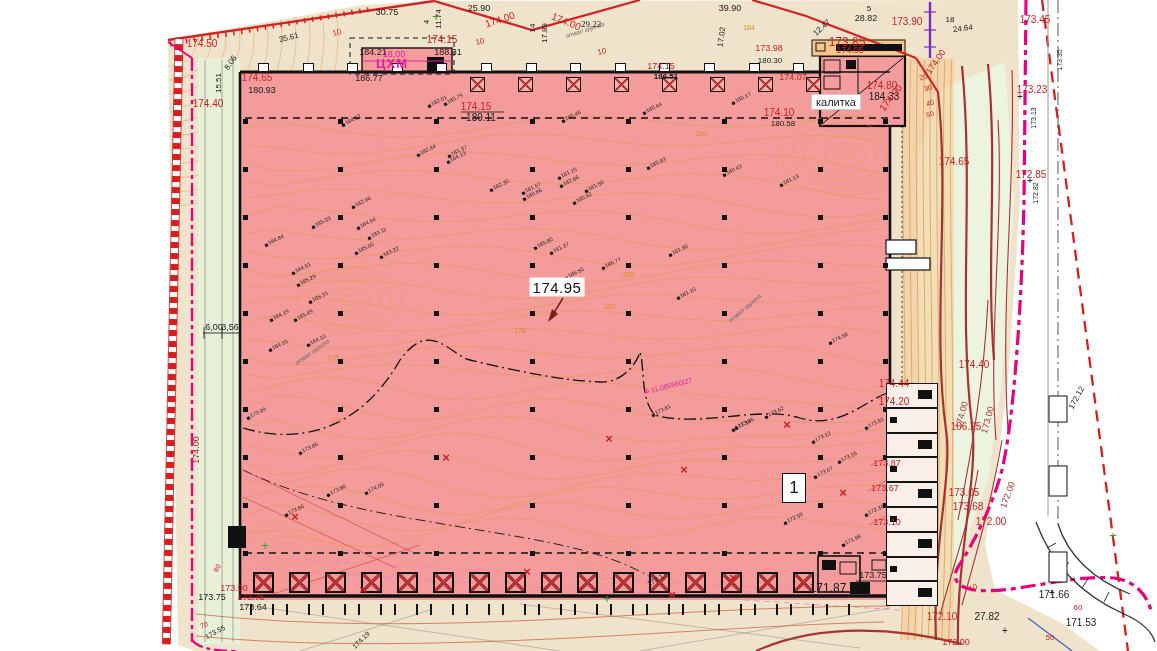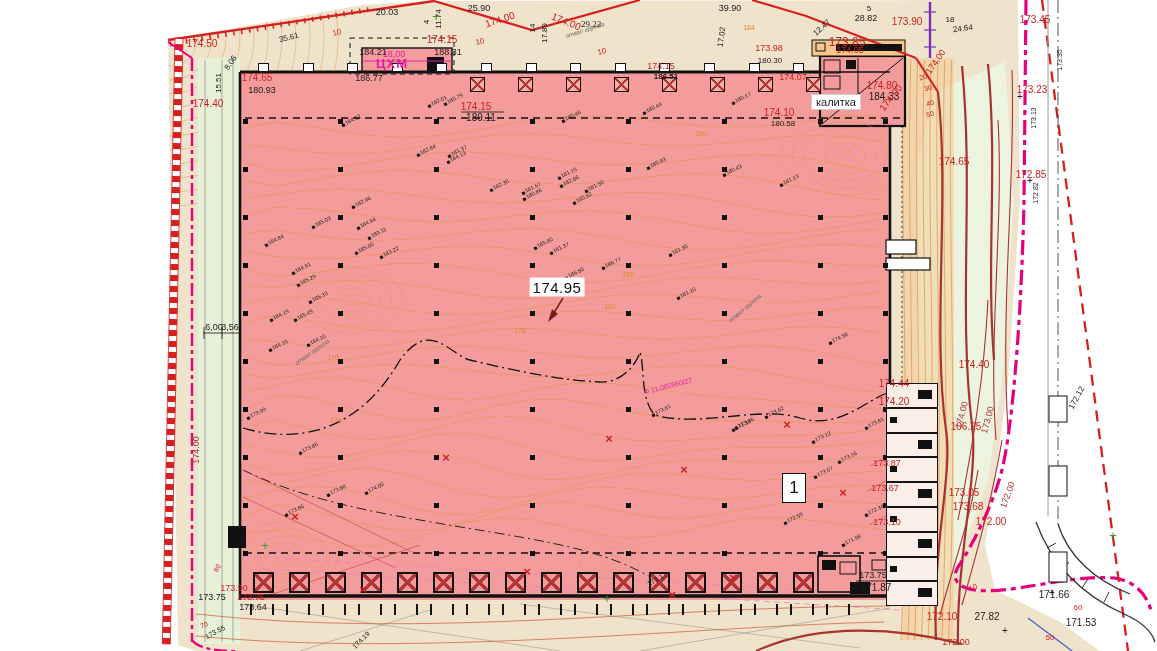--- a/index.html
+++ b/index.html
@@ -445,21 +445,21 @@
         <div class="b2"></div>
       </div>
       <div class="room" style="left: 886px; top: 581.4px; width: 52px; height: 24.8px;">
         <div class="b1"></div>
       </div>
     </div>
 <div id="layer-labels">
       <div class="lbl c-k" style="left: 479px; top: 8px; font-size: 9px; --r: 0deg;">25.90</div>
       <div class="lbl c-k" style="left: 591px; top: 24px; font-size: 9px; font-family: Liberation Serif, serif; --r: 0deg;">29.22</div>
       <div class="lbl c-k" style="left: 730px; top: 8px; font-size: 9px; --r: 0deg;">39.90</div>
-      <div class="lbl c-k" style="left: 387px; top: 12px; font-size: 9px; --r: 0deg;">20.03</div>
+      <div class="lbl c-k" style="left: 387px; top: 12px; font-size: 9px; --r: 0deg;">30.75</div>
       <div class="lbl c-k" style="left: 289px; top: 38px; font-size: 8px; --r: -14deg;">35.61</div>
       <div class="lbl c-k" style="left: 439px; top: 19px; font-size: 8px; --r: -90deg;">11.74</div>
       <div class="lbl c-k" style="left: 427px; top: 22px; font-size: 8px; --r: -90deg;">4</div>
       <div class="lbl c-k" style="left: 533px; top: 28px; font-size: 8px; --r: -90deg;">14</div>
       <div class="lbl c-k" style="left: 545px; top: 33px; font-size: 8px; --r: -90deg;">17.89</div>
       <div class="lbl c-k" style="left: 722px; top: 37px; font-size: 8px; --r: -82deg;">17.02</div>
       <div class="lbl c-k" style="left: 869px; top: 9px; font-size: 8px; --r: 0deg;">5</div>
       <div class="lbl c-k" style="left: 866px; top: 18px; font-size: 9px; --r: 0deg;">28.82</div>
       <div class="lbl c-k" style="left: 822px; top: 28px; font-size: 8px; --r: -42deg;">12.47</div>
       <div class="lbl c-k" style="left: 950px; top: 20px; font-size: 8px; --r: 0deg;">18</div>
@@ -470,21 +470,21 @@
       <div class="lbl c-k" style="left: 448px; top: 52px; font-size: 9px; --r: 0deg;">188.31</div>
       <div class="lbl c-k" style="left: 369px; top: 78px; font-size: 9px; --r: 0deg;">186.77</div>
       <div class="lbl c-k" style="left: 262px; top: 90px; font-size: 9px; --r: 0deg;">180.93</div>
       <div class="lbl c-k" style="left: 481px; top: 118px; font-size: 10px; --r: 0deg;">189.11</div>
       <div class="lbl c-k" style="left: 783px; top: 124px; font-size: 8px; --r: 0deg;">180.58</div>
       <div class="lbl c-k" style="left: 770px; top: 61px; font-size: 8px; --r: 0deg;">180.30</div>
       <div class="lbl c-k" style="left: 884px; top: 97px; font-size: 10px; --r: 0deg;">184.33</div>
       <div class="lbl c-k" style="left: 214px; top: 327px; font-size: 9px; --r: 0deg;">6,00</div>
       <div class="lbl c-k" style="left: 230px; top: 327px; font-size: 9px; --r: 0deg;">3,56</div>
       <div class="lbl c-k" style="left: 873px; top: 575px; font-size: 9px; --r: 0deg;">173.75</div>
-      <div class="lbl c-k" style="left: 876px; top: 588px; font-size: 10px; text-align: right; --r: 0deg;">171.87</div>
+      <div class="lbl c-k" style="left: 828px; top: 588px; font-size: 12px; text-align: right; --r: 0deg;">171.87</div>
       <div class="lbl c-k" style="left: 987px; top: 617px; font-size: 10px; --r: 0deg;">27.82</div>
       <div class="lbl c-k" style="left: 1054px; top: 595px; font-size: 10px; --r: 0deg;">171.66</div>
       <div class="lbl c-k" style="left: 1081px; top: 623px; font-size: 10px; --r: 0deg;">171.53</div>
       <div class="lbl c-k" style="left: 212px; top: 597px; font-size: 9px; --r: 0deg;">173.75</div>
       <div class="lbl c-k" style="left: 253px; top: 607px; font-size: 9px; --r: 0deg;">173.64</div>
       <div class="lbl c-k" style="left: 215px; top: 632px; font-size: 7px; --r: -28deg;">173.55</div>
       <div class="lbl c-k" style="left: 657px; top: 579px; font-size: 7px; --r: -30deg;">173.17</div>
       <div class="lbl c-k" style="left: 361px; top: 640px; font-size: 7px; --r: -45deg;">174.19</div>
       <div class="lbl c-k" style="left: 1077px; top: 398px; font-size: 8px; --r: -62deg;">172.12</div>
       <div class="lbl c-k" style="left: 1033px; top: 118px; font-size: 7px; --r: -90deg;">173.13</div>

